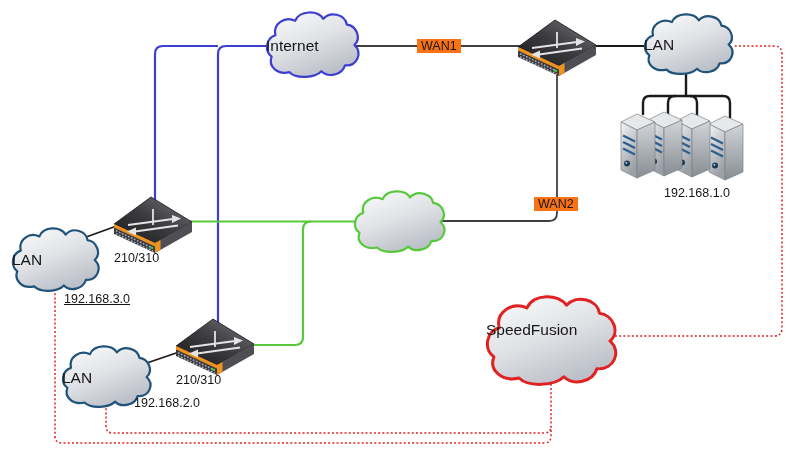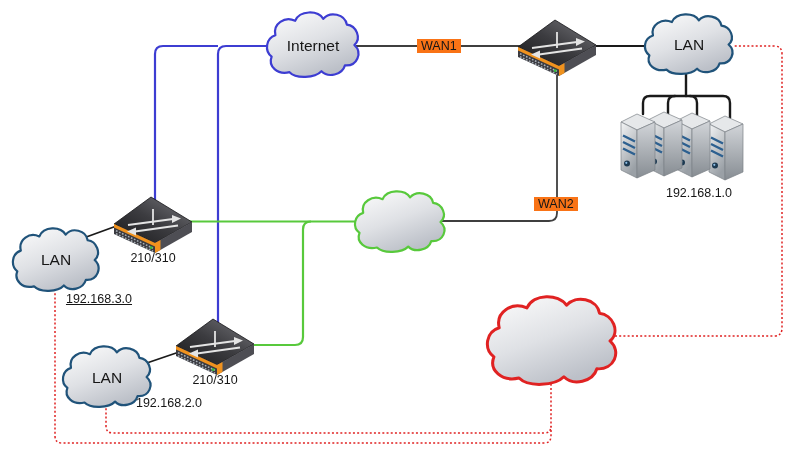--- a/index.html
+++ b/index.html
@@ -3,21 +3,21 @@
 <meta charset="utf-8">
 <style>
   html,body{margin:0;padding:0;background:#fff;}
   .stage{
     position:relative;width:800px;height:461px;background:#ffffff;overflow:hidden;
     font-family:"Liberation Sans", sans-serif;
   }
   .stage svg{position:absolute;overflow:visible;}
   #wires{left:0;top:0;}
   .lbl{
-    position:absolute;text-align:center;color:#161616;white-space:nowrap;
+    position:absolute;text-align:left;color:#161616;white-space:nowrap;
     font-size:12.5px;line-height:14px;
   }
   .cloud-lbl{font-size:15.5px;line-height:18px;}
   .inline-lbl{background:#f97316;padding:0 4px;font-size:12.5px;}
   .sf-lbl{font-size:15.5px;line-height:18px;}
 </style>
 </head>
 <body>
 
 <div class="stage">
@@ -119,20 +119,21 @@
   <div class="lbl cloud-lbl" style="left:12px;top:251px;width:88px;">LAN</div>
 
   <svg class="cloud" style="left:62px;top:346px;" width="90" height="62" viewBox="0 0 100 68" preserveAspectRatio="none">
     <use href="#cloudShape" stroke-width="2.2" stroke="#20537a"></use>
   </svg>
   <div class="lbl cloud-lbl" style="left:62px;top:369px;width:90px;">LAN</div>
 
   <svg class="cloud" style="left:486px;top:296px;" width="132" height="90" viewBox="0 0 100 68" preserveAspectRatio="none">
     <use href="#cloudShape" stroke-width="3" stroke="#e02222"></use>
   </svg>
+  <div class="lbl sf-lbl" style="left:486px;top:321px;width:132px;">SpeedFusion</div>
 
   <svg style="left:518px;top:19px;" width="78" height="58" viewBox="0 0 78 58">
     <use href="#routerShape"></use>
   </svg>
 
   <svg style="left:114px;top:196px;" width="78" height="58" viewBox="0 0 78 58">
     <use href="#routerShape"></use>
   </svg>
   <div class="lbl" style="left:114px;top:251px;width:78px;">210/310</div>
 

